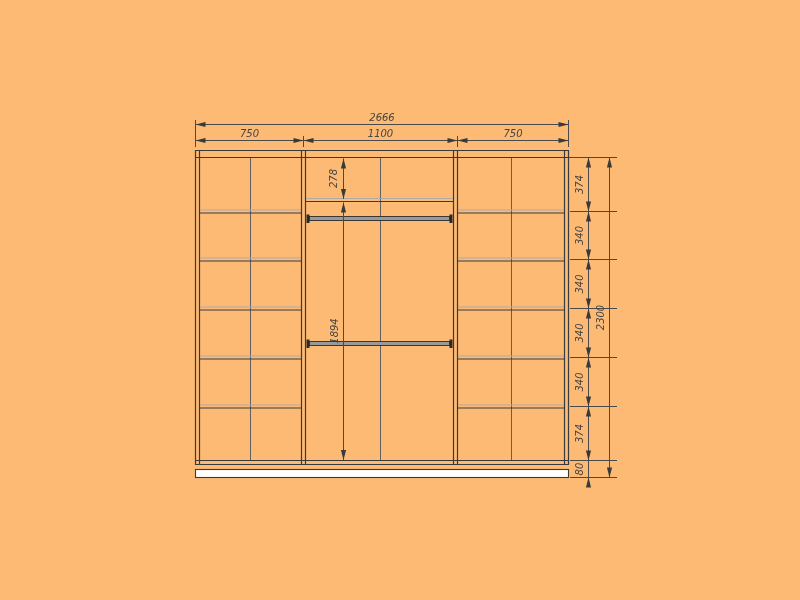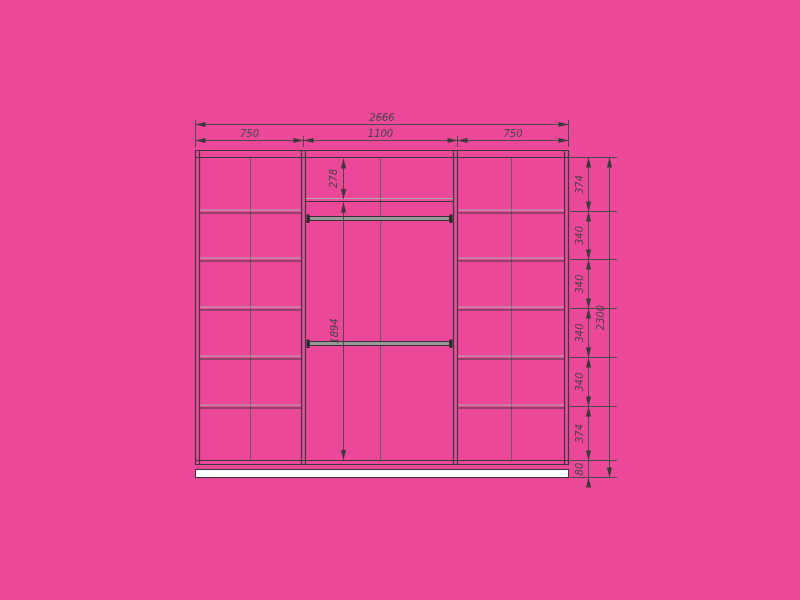--- a/index.html
+++ b/index.html
@@ -1,20 +1,20 @@
 <!DOCTYPE html>
 <html><head>
 <meta charset="utf-8">
 <style>
   html, body { margin: 0; padding: 0; background: #ffffff; }
   .canvas {
     position: relative;
     width: 800px;
     height: 600px;
-    background: #ec4899;
+    background: #fdba74;
     font-family: "DejaVu Sans", sans-serif;
     overflow: hidden;
   }
   svg { position: absolute; top: 0; left: 0; }
   .s-dark  { stroke: #3a3a3a; stroke-width: 1.2; fill: none; }
   .s-light { stroke: #ababab; stroke-width: 1;   fill: none; }
   .s-mid   { stroke: #606060; stroke-width: 1;   fill: none; }
   .s-dim   { stroke: #4a4a4a; stroke-width: 1;   fill: none; }
   .rod     { fill: #999999; stroke: #2a2a2a; stroke-width: 0.9; }
   .bracket { fill: #2a2a2a; stroke: none; }

